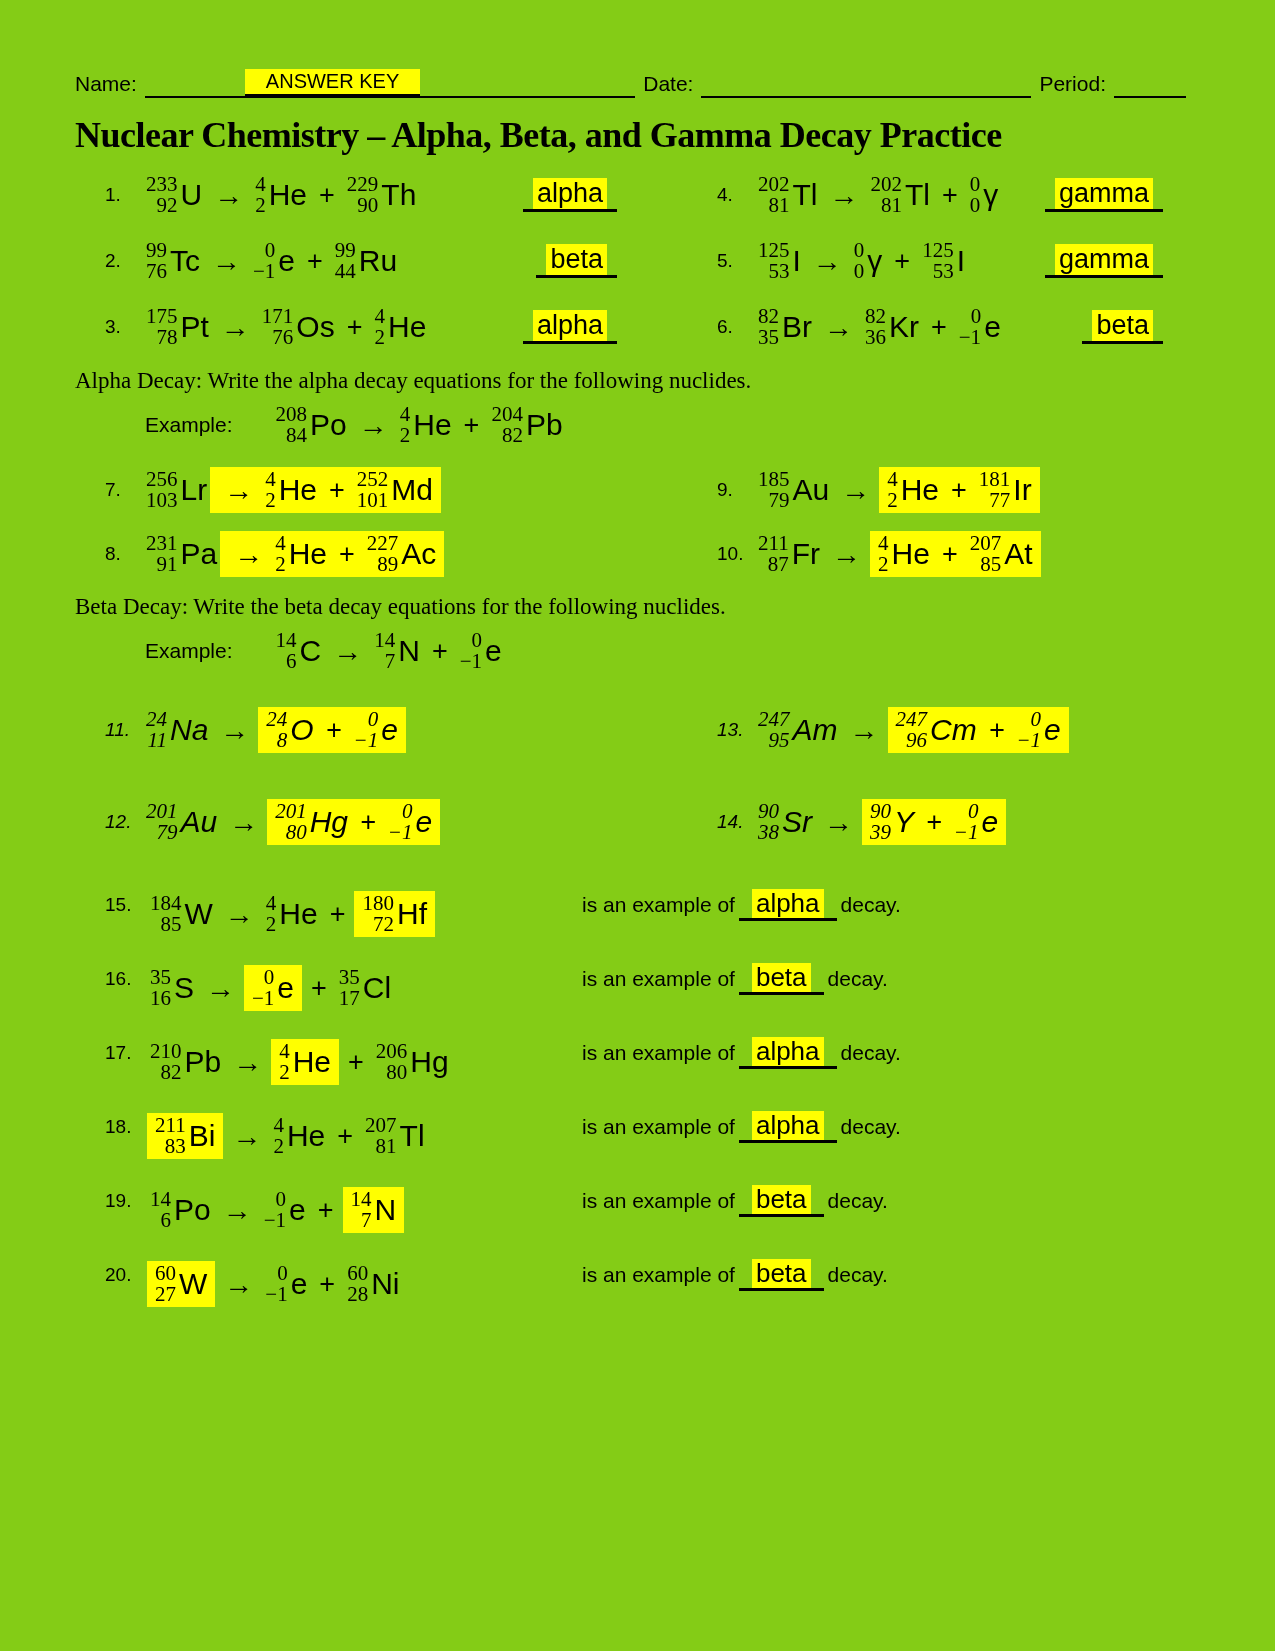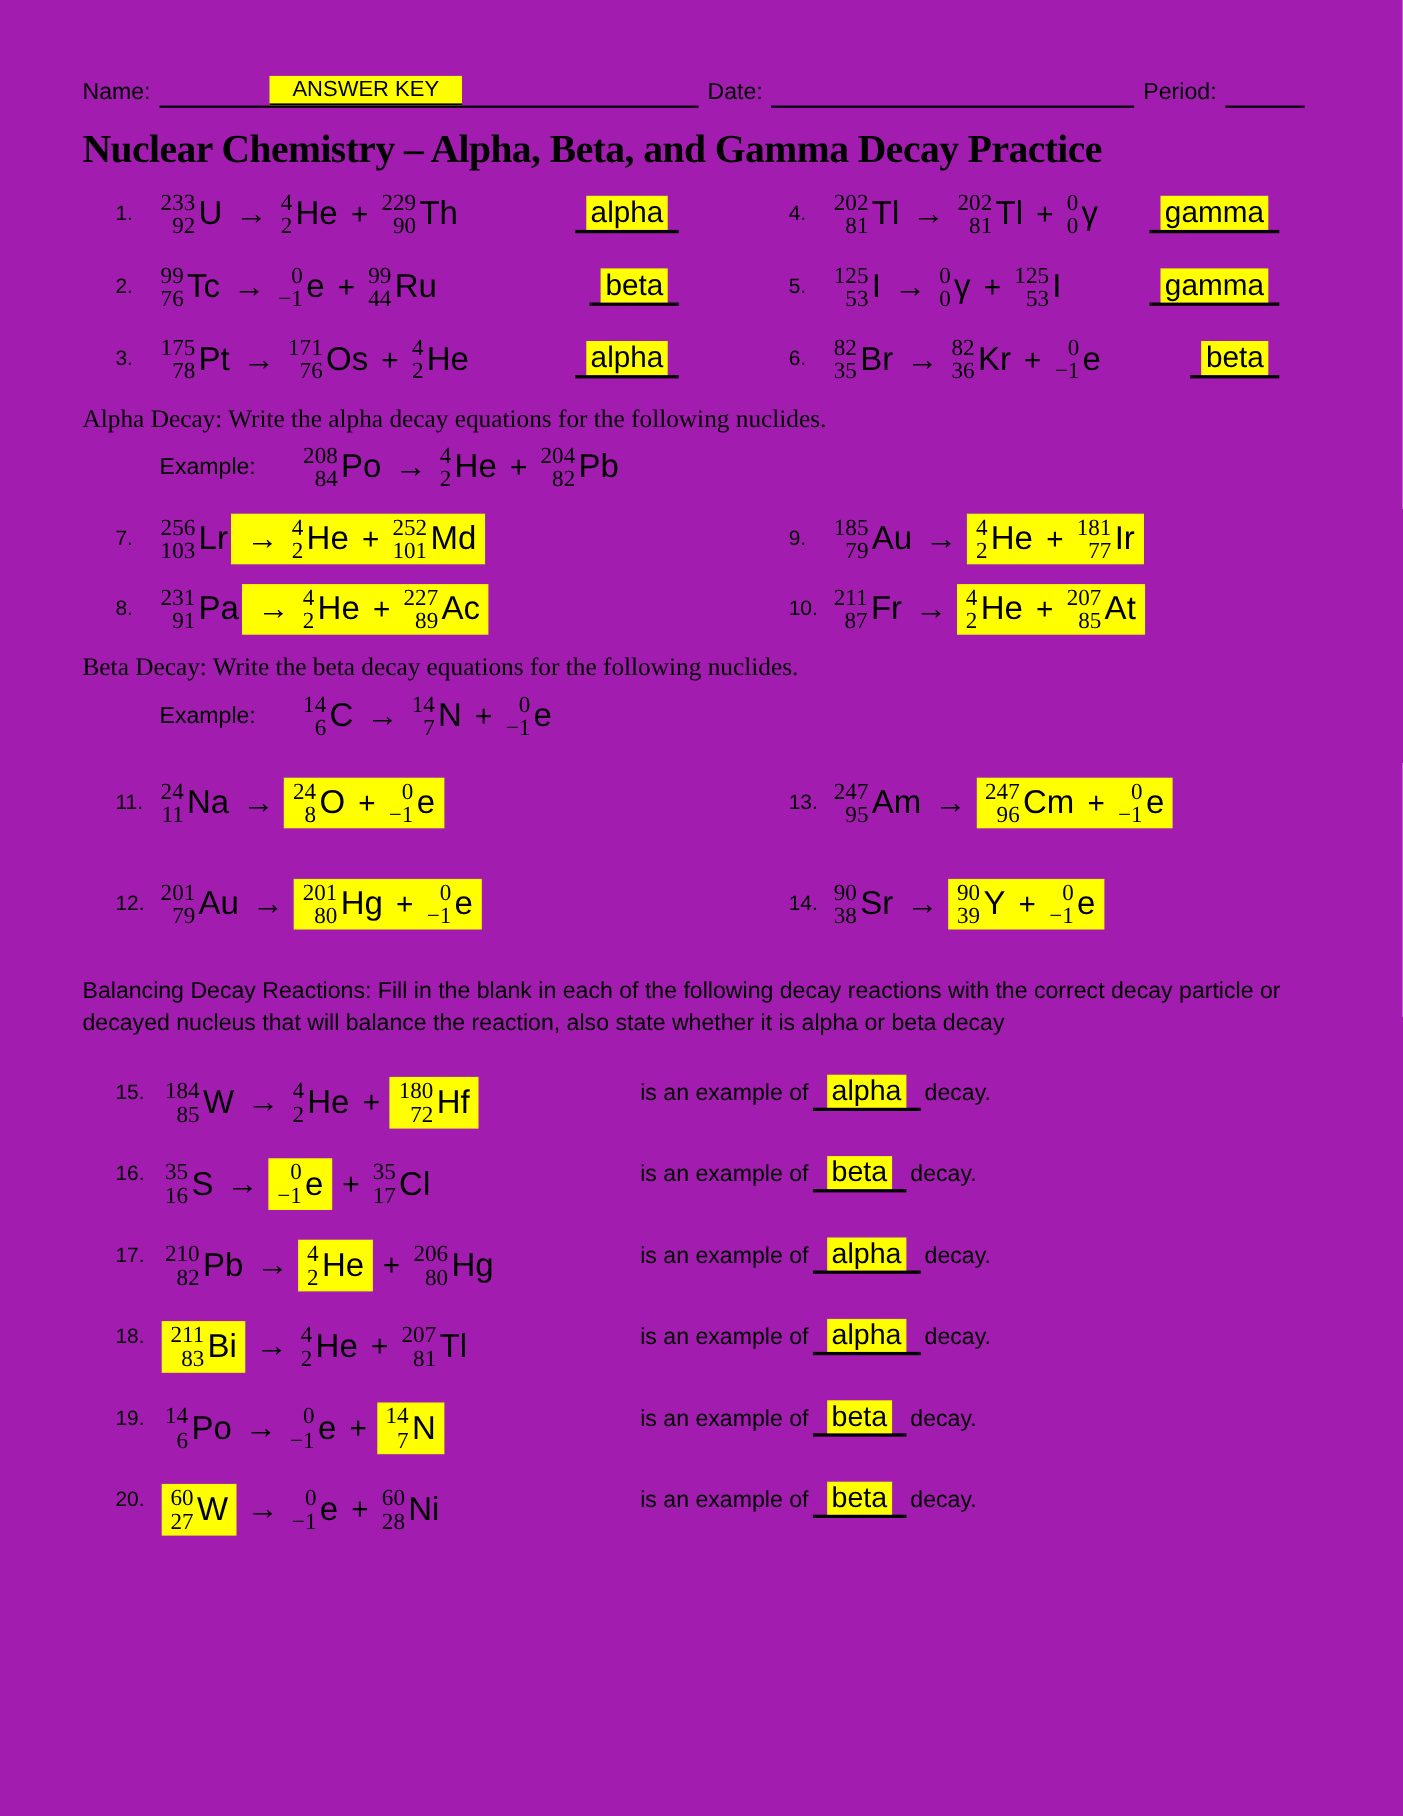--- a/index.html
+++ b/index.html
@@ -1,17 +1,17 @@
 <!DOCTYPE html>
 <html><head>
 <meta charset="utf-8">
 <style>
   html,body { margin:0; padding:0; background:#e8e8e8; }
   .page {
-    width:1275px; min-height:1651px; margin:0 auto; background:#a21caf;
+    width:1275px; min-height:1651px; margin:0 auto; background:#84cc16;
     box-sizing:border-box; padding:68px 78px 40px 75px;
     font-family:"Liberation Sans", sans-serif; color:#000;
   }
 
   
   .header-row { display:flex; align-items:flex-end; font-size:21px; white-space:nowrap; }
   .hlabel { padding-bottom:2px; }
   .nameline { display:flex; align-items:flex-end; border-bottom:2px solid #000; margin:0 8px; height:28px; }
   .nseg1 { width:100px; } .nseg2 { width:215px; }
   .namekey { background:#ffff00; border-bottom:2.5px solid #000; font-size:20px; padding:0 21px; line-height:1.25; }
@@ -24,21 +24,21 @@
   }
   .shead { font-family:"Liberation Serif", serif; font-size:23px; margin:8px 0 2px; }
 
   
   .items-grid { display:grid; grid-template-columns:1fr 1fr; grid-auto-flow:column; margin-left:30px; }
   .items-grid.rows3 { grid-template-rows:repeat(3,auto); }
   .items-grid.rows2 { grid-template-rows:repeat(2,auto); }
   .item { display:flex; align-items:center; }
   .identify-grid .item { min-height:66px; }
   .alpha-grid .item { min-height:64px; }
-  .beta-grid .item { min-height:92px; }
+  .beta-grid .item { min-height:92px;font-style:italic; }
   .col2 { padding-left:66px; }
   .inum { font-size:19px; min-width:38px; flex:none; }
 
   
   .eq { display:inline-flex; align-items:center; }
   .nuc { display:inline-flex; align-items:center; margin:0 3px; }
   .stack { display:inline-flex; flex-direction:column; align-items:flex-end;
            font-family:"Liberation Serif", serif; font-size:21px; line-height:1.02; }
   .sym { font-size:30px; line-height:1; margin-left:3px; }
   .arr { font-size:29px; font-weight:700; margin:0 9px; line-height:1; }
@@ -556,21 +556,20 @@
                 <span class="mass">0</span>
                 <span class="atomic">−1</span>
               </span>
               <span class="sym">e</span>
             </span>
           </span>
         </span>
       </div>
     </div>
 
-  <div class="bpara">Balancing Decay Reactions: Fill in the blank in each of the following decay reactions with the correct decay particle or decayed nucleus that will balance the reaction, also state whether it is alpha or beta decay</div>
   <div id="balancing-items">
       <div class="bitem">
         <span class="inum">15.</span>
         <span class="beq">
           <span class="eq">
             <span class="nuc">
               <span class="stack">
                 <span class="mass">184</span>
                 <span class="atomic">85</span>
               </span>

